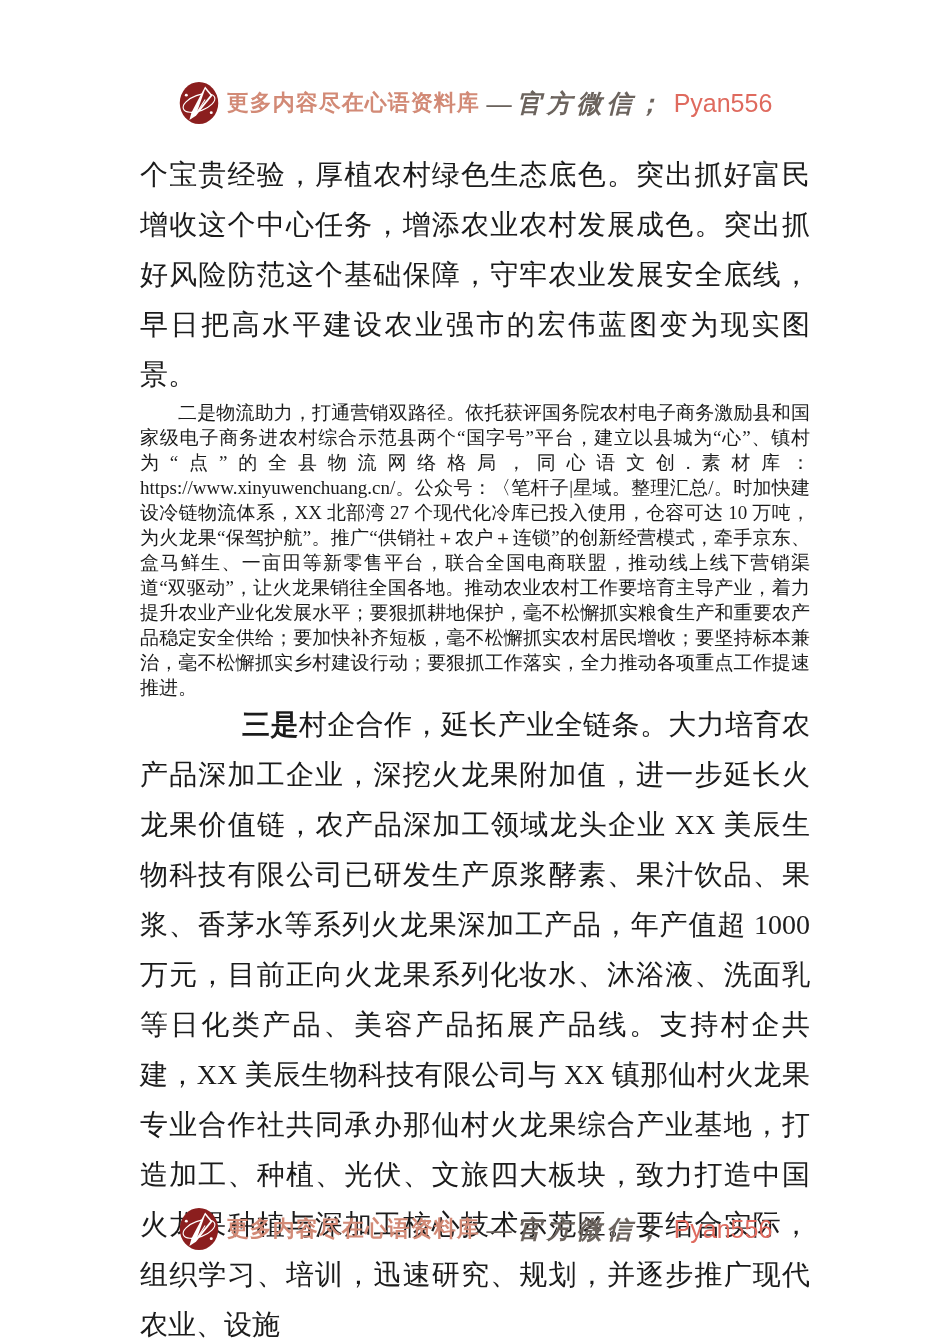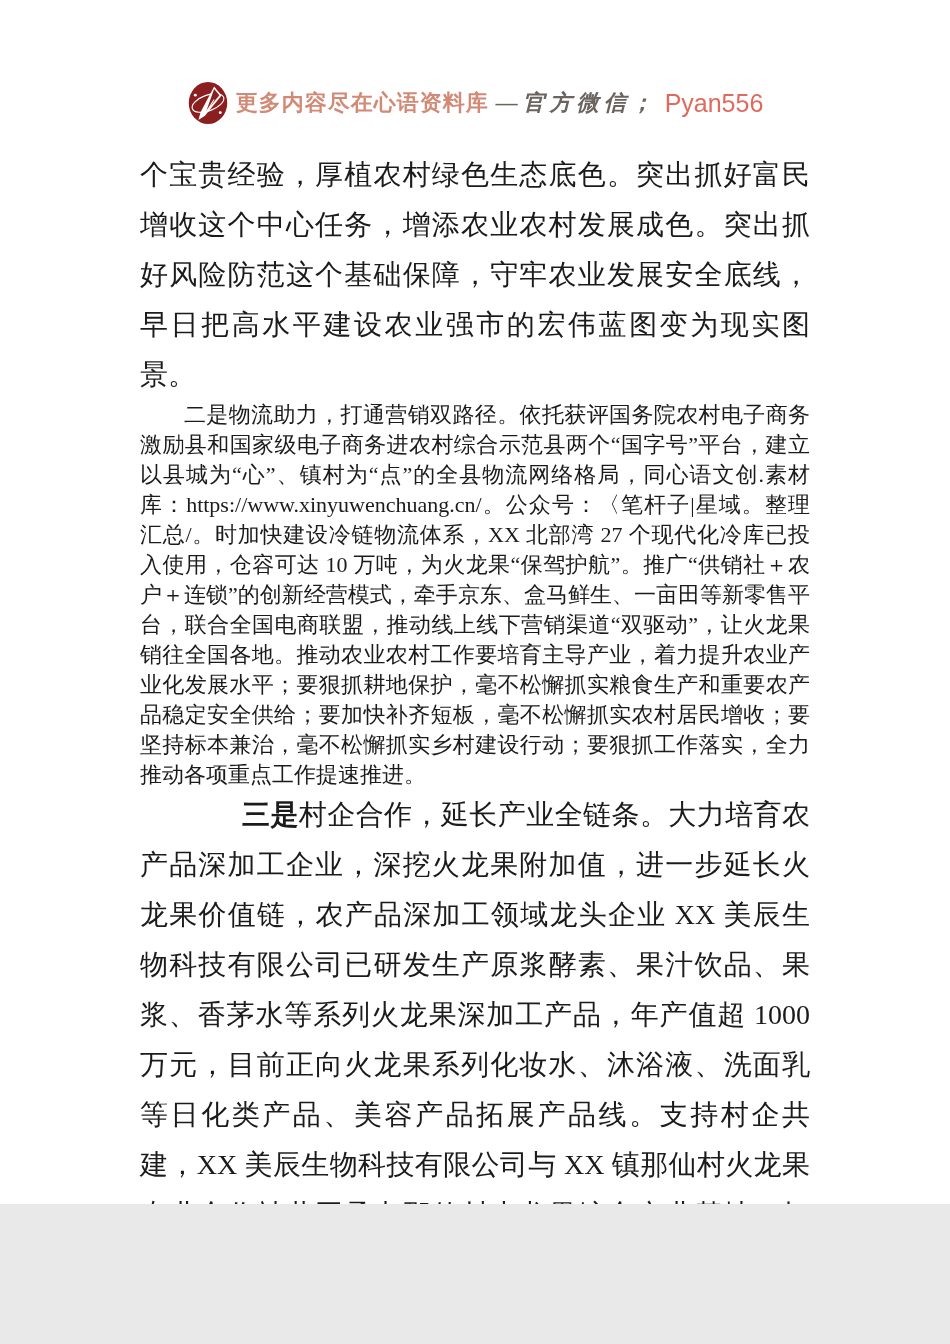--- a/index.html
+++ b/index.html
@@ -6,62 +6,62 @@
     --watermark-main:#D28A76;
     --watermark-script:#6B635D;
     --watermark-id:#DF6A5E;
     --logo:#8B1E1E;
     --body-text:#1B1B1B;
     --page-bg:#FFFFFF;
   }
   html,body{margin:0;padding:0;background:#e9e9e9;}
   .page{
     position:relative;
-    width:950px;height:1204px;
+    width:950px;height:1344px;
     margin:0 auto;
     background:var(--page-bg);
     font-family:"Liberation Serif","DejaVu Serif",serif;
     color:var(--body-text);
     overflow:hidden;
   }
   .watermark{
     position:absolute;left:0;right:0;
     display:flex;align-items:center;justify-content:center;
     gap:7px;white-space:nowrap;
   }
   .wm-header{top:80px;}
   .wm-footer{top:1206px;}
   .wm-logo{width:42px;height:46px;flex:0 0 auto;display:inline-block;}
   .wm-main{
     font-size:22px;color:var(--watermark-main);
     letter-spacing:1px;font-weight:bold;
   }
   .wm-script{
-    font-size:22px;color:var(--watermark-script);
+    font-size:25px;color:var(--watermark-script);
     font-style:italic;letter-spacing:5px;font-weight:bold;
   }
   .wm-id{
     font-size:25px;color:var(--watermark-id);
     font-family:"Liberation Sans","DejaVu Sans",sans-serif;
   }
   .content{
     position:absolute;left:140px;top:150px;width:670px;
   }
   .content p{
     margin:0;
     text-align:justify;
     text-justify:inter-ideograph;
   }
   .para-large{
     font-size:28px;
     line-height:50px;
   }
   .para-small{
-    font-size:22px;
-    line-height:30px;
+    font-size:19px;
+    line-height:25px;
     text-indent:2em;
   }
   .indented{text-indent:2em;}
   .bold-lead{font-weight:bold;margin-left:46px;}
 </style>
 </head>
 <body>
 
 <div class="page">
 

